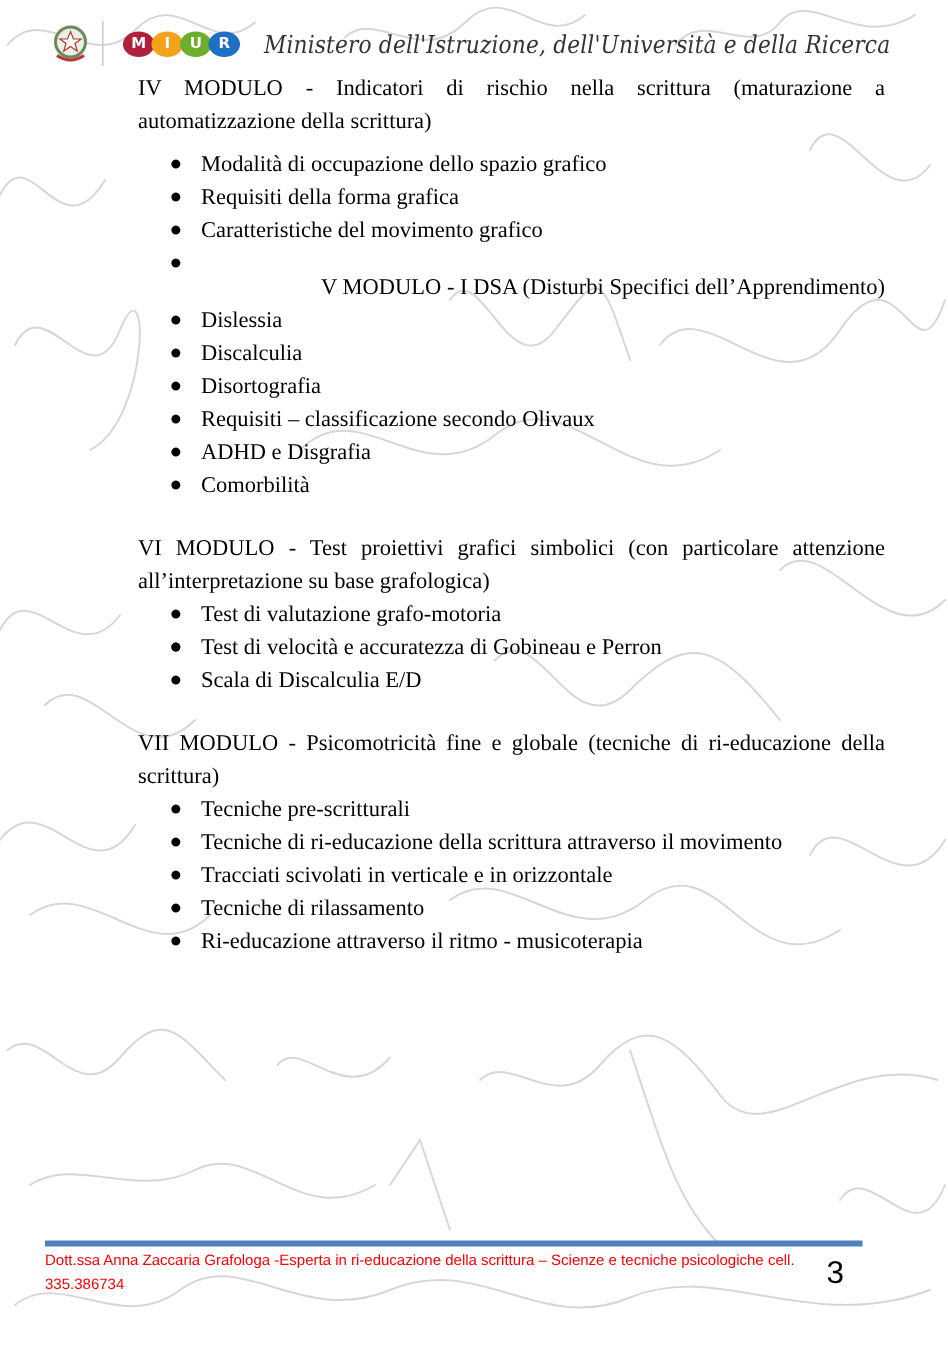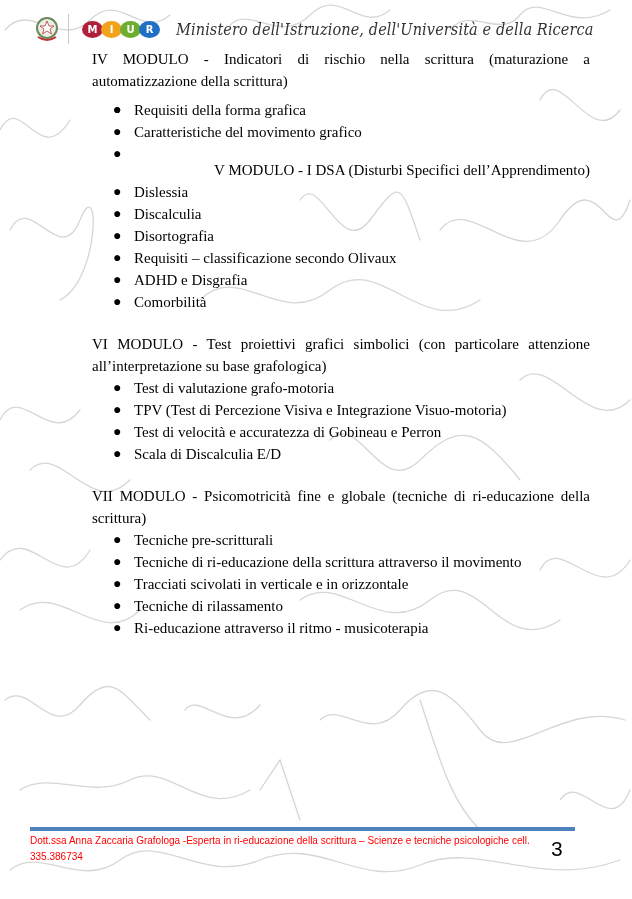--- a/index.html
+++ b/index.html
@@ -93,21 +93,21 @@
   </div>
   <div class="ministry-title">Ministero dell'Istruzione, dell'Università e della Ricerca</div>
 </div>
 
 <div class="content">
 
   <section class="module">
     <div class="module-title">IV MODULO - Indicatori di rischio nella scrittura (maturazione a automatizzazione della scrittura)</div>
     <div class="gap-small"></div>
     <ul>
-      <li><span class="bullet">●</span></li>
+      <li><span class="bullet">●</span><span>Modalità di occupazione dello spazio grafico</span></li>
       <li><span class="bullet">●</span><span>Requisiti della forma grafica</span></li>
       <li><span class="bullet">●</span><span>Caratteristiche del movimento grafico</span></li>
       <li><span class="bullet">●</span></li>
     </ul>
   </section>
 
   <div class="gap-module"></div>
 
   <section class="module">
     <div class="module-title single">V MODULO - I DSA (Disturbi Specifici dell’Apprendimento)</div>
@@ -120,21 +120,21 @@
       <li><span class="bullet">●</span><span>Comorbilità</span></li>
     </ul>
   </section>
 
   <div class="gap-module" style="height:20px"></div>
 
   <section class="module">
     <div class="module-title">VI MODULO - Test proiettivi grafici simbolici (con particolare attenzione all’interpretazione su base grafologica)</div>
     <ul>
       <li><span class="bullet">●</span><span>Test di valutazione grafo-motoria</span></li>
-      <li><span class="bullet">●</span><span>TPV (Test di Percezione Visiva e Integrazione Visuo-motoria)</span></li>
+      <li><span class="bullet">●</span></li>
       <li><span class="bullet">●</span><span>Test di velocità e accuratezza di Gobineau e Perron</span></li>
       <li><span class="bullet">●</span><span>Scala di Discalculia E/D</span></li>
     </ul>
   </section>
 
   <div class="gap-module" style="height:20px"></div>
 
   <section class="module">
     <div class="module-title">VII MODULO - Psicomotricità fine e globale (tecniche di ri-educazione della scrittura)</div>
     <ul>

